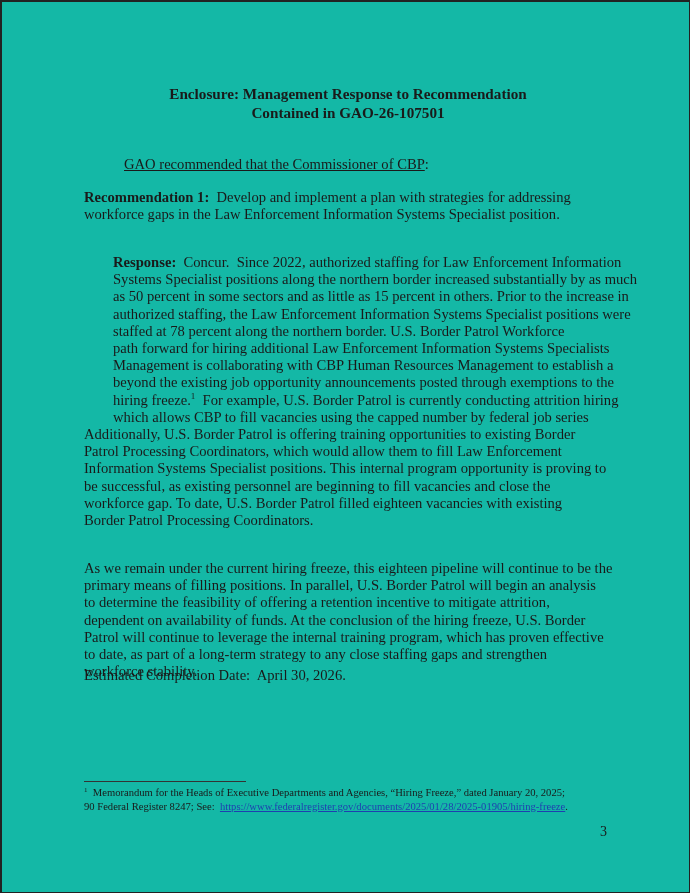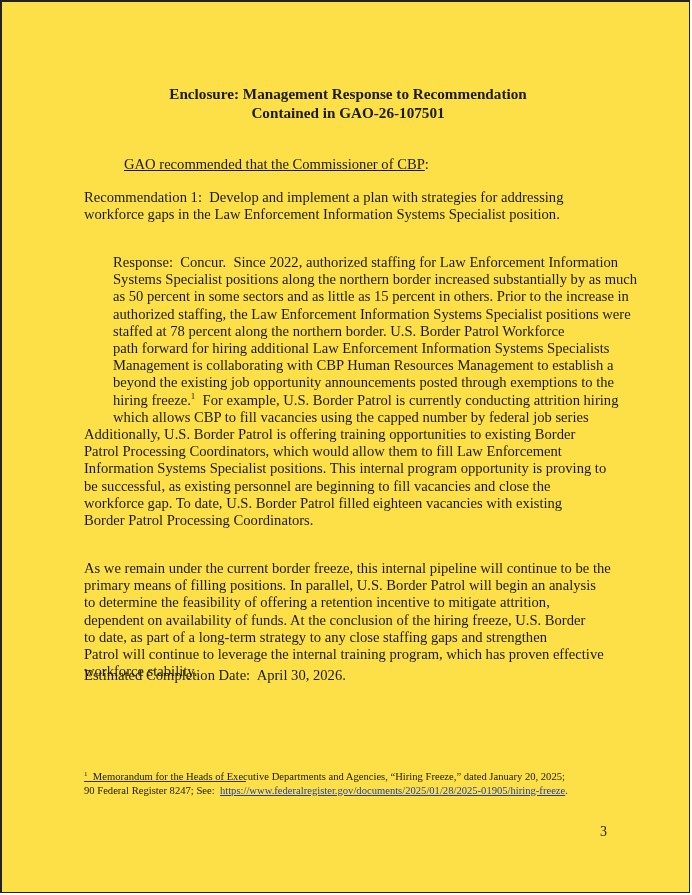--- a/index.html
+++ b/index.html
@@ -18,21 +18,21 @@
     .page {
       position: absolute;
       left: 0;
       top: 0;
       width: 690px;
       height: 893px;
       border: 1px solid #222;
       border-left-width: 2px;
       border-top-width: 2px;
       box-sizing: border-box;
-      background: #fde047;
+      background: #14b8a6;
     }
     .title {
       position: absolute;
       left: 0;
       width: 692px;
       text-align: center;
       font-weight: bold;
       font-size: 15.2px;
       line-height: 19px;
       top: 82px;
@@ -40,21 +40,21 @@
     .body-text {
       position: absolute;
       left: 82px;
       width: 540px;
       font-size: 14.6px;
       line-height: 17.2px;
       white-space: nowrap;
     }
     .body-text .line { display: block; height: 17.2px; }
     .u { text-decoration: underline; }
-    .b { font-weight: normal; text-align: right; }
+    .b { font-weight: bold; text-align: right; }
     sup {
       font-size: 9px;
       line-height: 0;
       vertical-align: 6px;
     }
     #intro { top: 154px; margin-left: 40px; }
     #rec1 { top: 187px; }
     #resp { top: 252px; margin-left: 29px; }
     #para2 { top: 424px; }
     #para3 { top: 558px; }
@@ -63,21 +63,21 @@
       position: absolute;
       left: 82px;
       top: 779px;
       width: 162px;
       height: 1px;
       background: #333;
     }
     .footnote {
       position: absolute;
       left: 82px;
-      top: 768px;
+      top: 784px;
       font-size: 10.6px;
       line-height: 13.5px;
       white-space: nowrap;
     }
     .footnote .line { display: block; }
     .footnote sup { font-size: 7px; vertical-align: 4px; }
     .footnote a {
       color: #1f3fb0;
       text-decoration: underline;
     }
@@ -123,26 +123,26 @@
   <div class="body-text" id="para2">
     <span class="line">Additionally, U.S. Border Patrol is offering training opportunities to existing Border</span>
     <span class="line">Patrol Processing Coordinators, which would allow them to fill Law Enforcement</span>
     <span class="line">Information Systems Specialist positions.  This internal program opportunity is proving to</span>
     <span class="line">be successful, as existing personnel are beginning to fill vacancies and close the</span>
     <span class="line">workforce gap.  To date, U.S. Border Patrol filled eighteen vacancies with existing</span>
     <span class="line">Border Patrol Processing Coordinators.</span>
   </div>
 
   <div class="body-text" id="para3">
-    <span class="line">As we remain under the current border freeze, this internal pipeline will continue to be the</span>
+    <span class="line">As we remain under the current hiring freeze, this eighteen pipeline will continue to be the</span>
     <span class="line">primary means of filling positions.  In parallel, U.S. Border Patrol will begin an analysis</span>
     <span class="line">to determine the feasibility of offering a retention incentive to mitigate attrition,</span>
     <span class="line">dependent on availability of funds.  At the conclusion of the hiring freeze, U.S. Border</span>
+    <span class="line">Patrol will continue to leverage the internal training program, which has proven effective</span>
     <span class="line">to date, as part of a long-term strategy to any close staffing gaps and strengthen</span>
-    <span class="line">Patrol will continue to leverage the internal training program, which has proven effective</span>
     <span class="line">workforce stability.</span>
   </div>
 
   <div class="body-text" id="ecd" style="white-space:pre">Estimated Completion Date:  April 30, 2026.</div>
 
   <div class="fn-rule"></div>
 
   <div class="footnote">
     <span class="line"><sup>1</sup><span style="white-space:pre">  Memorandum for the Heads of Executive Departments and Agencies, “Hiring Freeze,” dated January 20, 2025;</span></span>
     <span class="line"><span style="white-space:pre">90 Federal Register 8247; See:  </span><a title="https://www.federalregister.gov/documents/2025/01/28/2025-01905/hiring-freeze">https://www.federalregister.gov/documents/2025/01/28/2025-01905/hiring-freeze</a><span>.</span></span>

